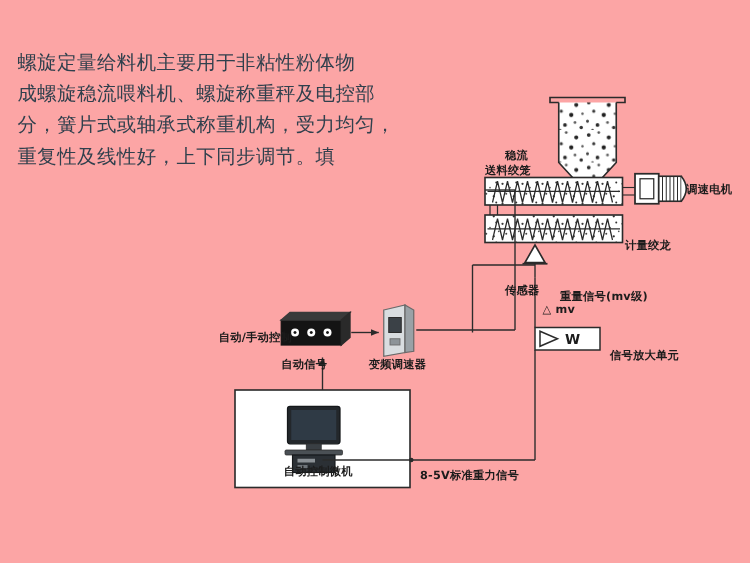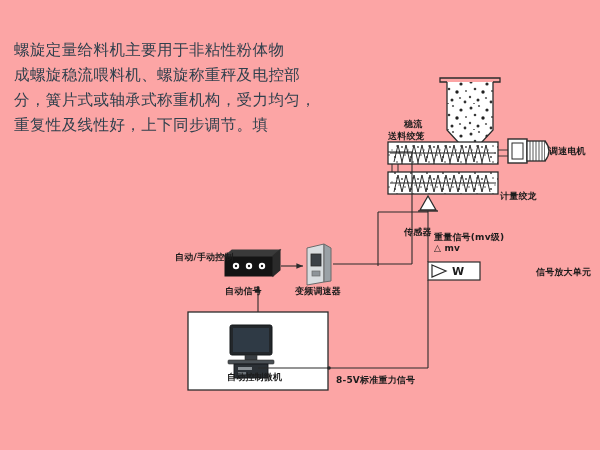--- a/index.html
+++ b/index.html
@@ -210,27 +210,27 @@
 
     <div class="dlabel center" style="left:404px; top:118px;">稳流</div>
     <div class="dlabel center" style="left:388px; top:130px;">送料绞笼</div>
 
     <div class="dlabel" style="left:500px; top:168px;margin-top:22px;">计量绞龙</div>
 
     <div class="dlabel" style="left:549px; top:145px;">调速电机</div>
 
     <div class="dlabel" style="left:404px; top:197px;margin-top:29px;">传感器</div>
 
-    <div class="dlabel" style="left:434px; top:231px;">重量信号(mv级)</div>
+    <div class="dlabel" style="left:448px; top:231px;">重量信号(mv级)</div>
     <div class="dlabel" style="left:434px; top:243px;">△ mv</div>
 
     <div class="dlabel" style="left:452px; top:265px; font-size:11px;">W</div>
-    <div class="dlabel" style="left:488px; top:266px;margin-left:48px;">信号放大单元</div>
-
-    <div class="dlabel" style="left:175px; top:251px;">自动/手动控制</div>
+    <div class="dlabel" style="left:488px; top:278px;">信号放大单元</div>
+
+    <div class="dlabel" style="left:175px; top:264px;">自动/手动控制</div>
 
     <div class="dlabel" style="left:201px; top:285px;margin-left:24px;">自动信号</div>
 
     <div class="dlabel" style="left:295px; top:285px;">变频调速器</div>
 
     <div class="dlabel center" style="left:227px; top:371px;">自动控制微机</div>
 
     <div class="dlabel" style="left:336px; top:374px;">8-5V标准重力信号</div>
 
   </div>

